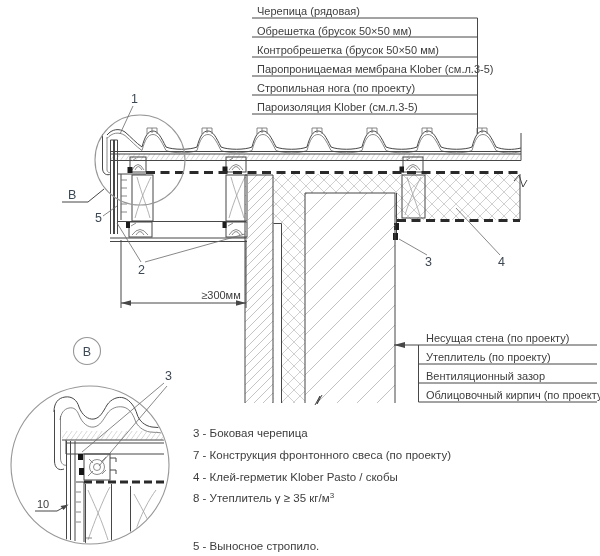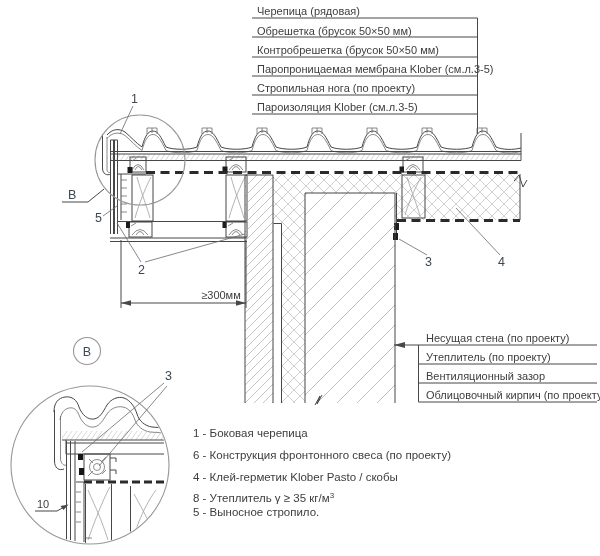--- a/index.html
+++ b/index.html
@@ -271,19 +271,19 @@
   </g>
 
   <g>
     <text x="37" y="508">10</text>
     <path class="ln" d="M35,511 H57 L67,505.5"></path>
     <polygon points="68.5,504.5 60.5,506 63.5,510" fill="#474747"></polygon>
   </g>
 </svg>
 
 <div>
-  <div class="legend-row" style="top:427px"><span>1 - Боковая черепица</span><span class="sup"></span></div>
-  <div class="legend-row" style="top:449px"><span>6 - Конструкция фронтонного свеса (по проекту)</span><span class="sup"></span></div>
+  <div class="legend-row" style="top:427px"><span>3 - Боковая черепица</span><span class="sup"></span></div>
+  <div class="legend-row" style="top:449px"><span>7 - Конструкция фронтонного свеса (по проекту)</span><span class="sup"></span></div>
   <div class="legend-row" style="top:471px"><span>4 - Клей-герметик Klober  Pasto / скобы</span><span class="sup"></span></div>
   <div class="legend-row" style="top:492px"><span>8 - Утеплитель γ ≥ 35 кг/м</span><span class="sup">3</span></div>
-  <div class="legend-row" style="top:506px"><span>5 - Выносное стропило.</span><span class="sup"></span></div>
+  <div class="legend-row" style="top:540px"><span>5 - Выносное стропило.</span><span class="sup"></span></div>
 </div>
 </div>
 
 </body></html>

